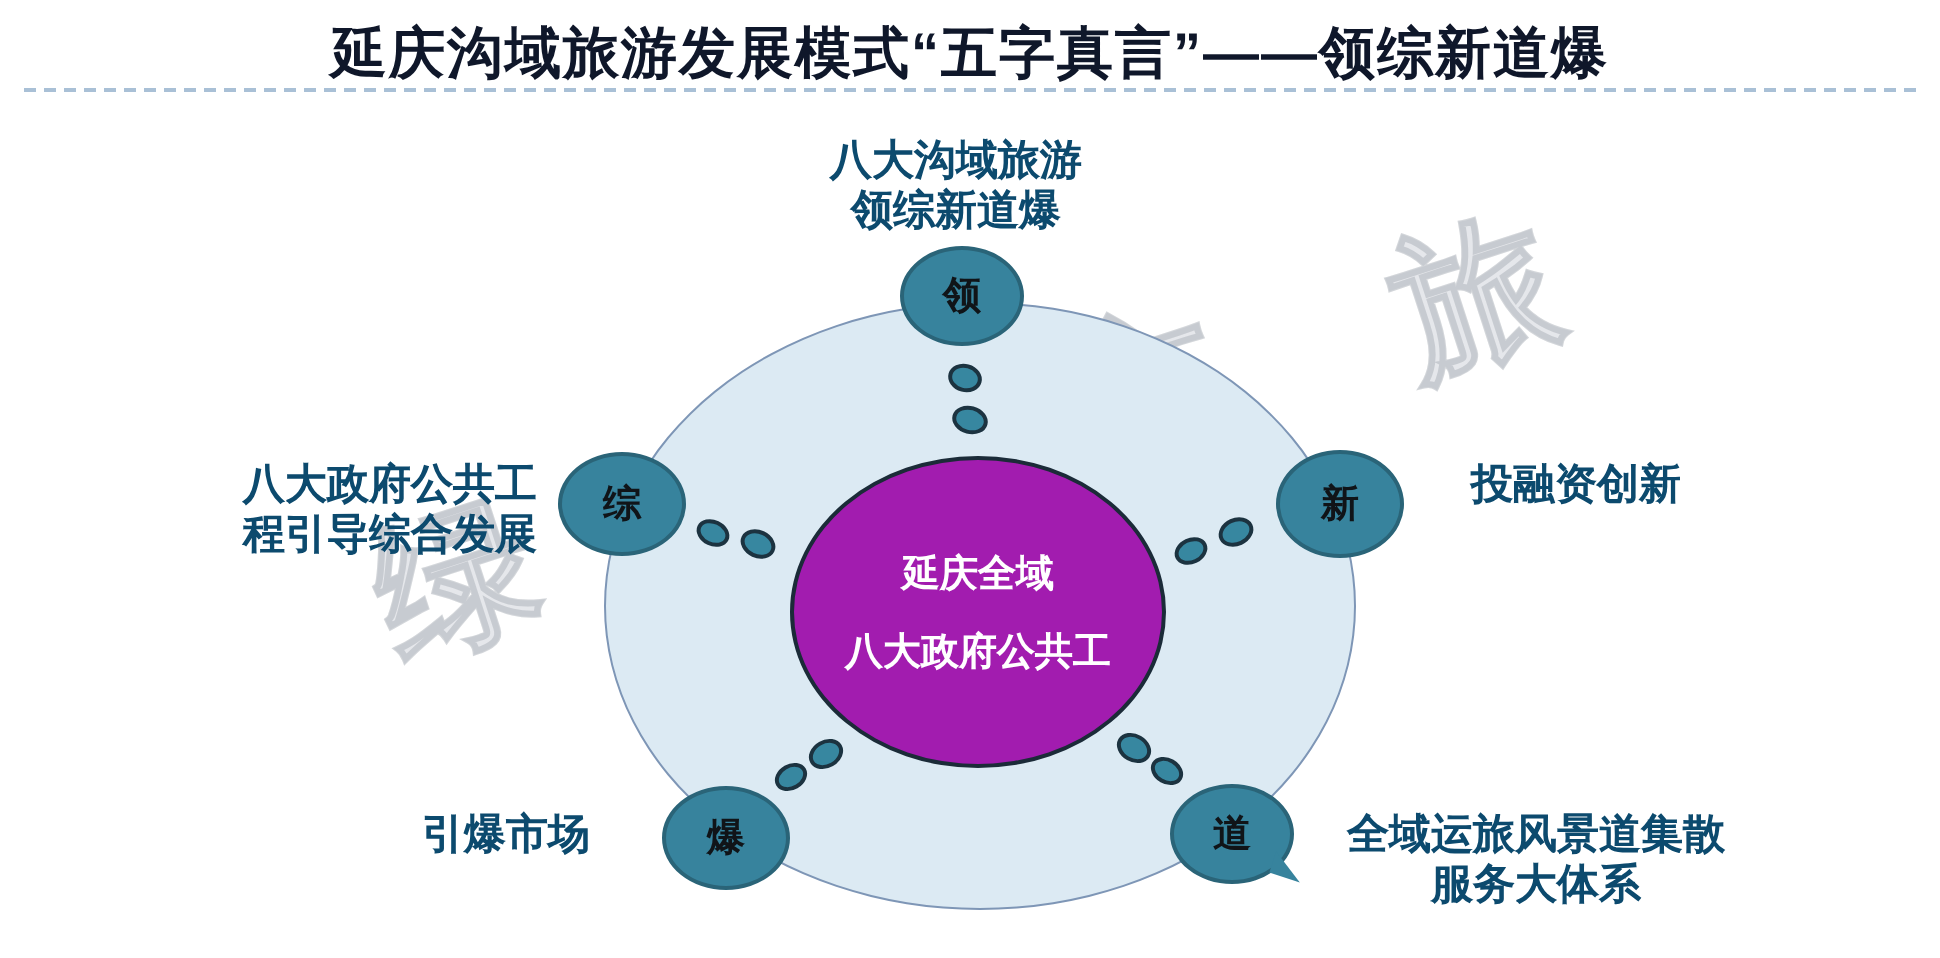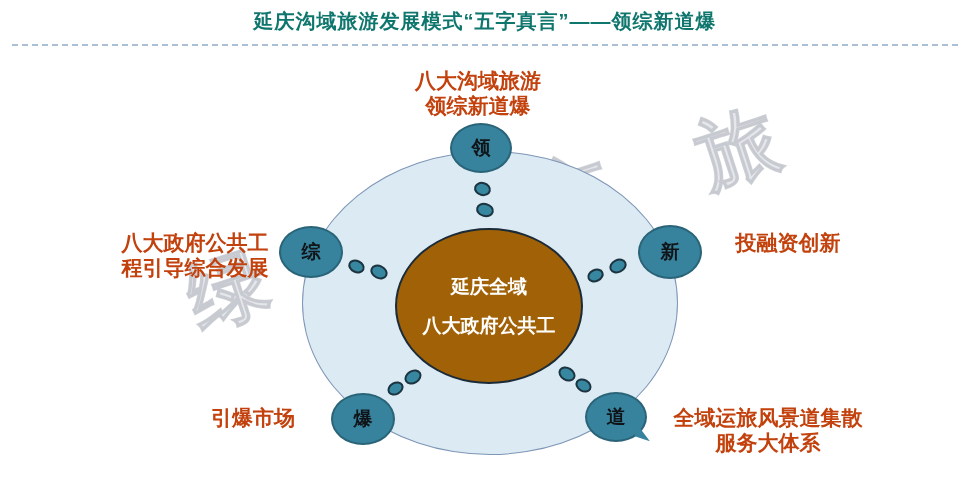--- a/index.html
+++ b/index.html
@@ -4,22 +4,22 @@
 <style>
   html,body{margin:0;padding:0;}
   body{
     width:970px;height:479px;position:relative;overflow:hidden;
     background:#ffffff;
     font-family:"Liberation Sans", sans-serif;
   }
   
   .title{
     position:absolute;top:8px;left:0;width:970px;
-    text-align:center;font-size:20px;font-weight:bold;
-    color:#0f766e;letter-spacing:1px;white-space:nowrap;
+    text-align:center;font-size:28px;font-weight:bold;
+    color:#0f172a;letter-spacing:1px;white-space:nowrap;
   }
   .divider{
     position:absolute;top:44px;left:12px;width:946px;height:0;
     border-top:2px dashed #a9c0d6;
   }
   
   .wm{
     position:absolute;font-size:80px;font-weight:bold;
     color:rgba(208,212,218,0.55);
     -webkit-text-stroke:1px rgba(175,180,188,0.55);
@@ -31,21 +31,21 @@
   .wm-3{left:533px;top:154px;}
   .wm-4{left:698px;top:108px;}
   
   .ring{
     position:absolute;left:302px;top:151px;width:376px;height:304px;
     border-radius:50%;background:#dceaf3;border:1px solid #7e96b6;
     box-sizing:border-box;
   }
   .center-ellipse{
     position:absolute;left:395px;top:228px;width:188px;height:156px;
-    border-radius:50%;background:#a16207;border:2px solid #1b2b38;
+    border-radius:50%;background:#a21caf;border:2px solid #1b2b38;
     box-sizing:border-box;
     display:flex;flex-direction:column;align-items:center;justify-content:center;
     gap:13px;color:#ffffff;font-size:19px;font-weight:bold;text-align:center;
   }
   .node{
     position:absolute;border-radius:50%;
     background:#37839d;border:2px solid #2a6478;box-sizing:border-box;
     display:flex;align-items:center;justify-content:center;
     color:#101418;font-size:19px;font-weight:bold;
   }
@@ -70,21 +70,21 @@
   .d4{left:370px;top:265px;width:18px;height:14px;transform:rotate(25deg);}
   .d5{left:609px;top:259px;width:18px;height:14px;transform:rotate(-25deg);}
   .d6{left:587px;top:269px;width:17px;height:13px;transform:rotate(-25deg);}
   .d7{left:404px;top:370px;width:18px;height:14px;transform:rotate(-30deg);}
   .d8{left:387px;top:382px;width:17px;height:13px;transform:rotate(-30deg);}
   .d9{left:558px;top:367px;width:18px;height:14px;transform:rotate(30deg);}
   .d10{left:575px;top:379px;width:17px;height:13px;transform:rotate(30deg);}
   
   .label{
     position:absolute;text-align:center;
-    font-size:21px;line-height:25px;font-weight:bold;color:#c2410c;
+    font-size:21px;line-height:25px;font-weight:bold;color:#0c4a6e;
     white-space:nowrap;
   }
   .label-top{left:348px;top:68px;width:260px;}
   .label-left{left:85px;top:230px;width:220px;}
   .label-right{left:678px;top:230px;width:220px;}
   .label-bottom-left{left:143px;top:405px;width:220px;}
   .label-bottom-right{left:638px;top:405px;width:260px;}
 </style>
 </head>
 <body>

